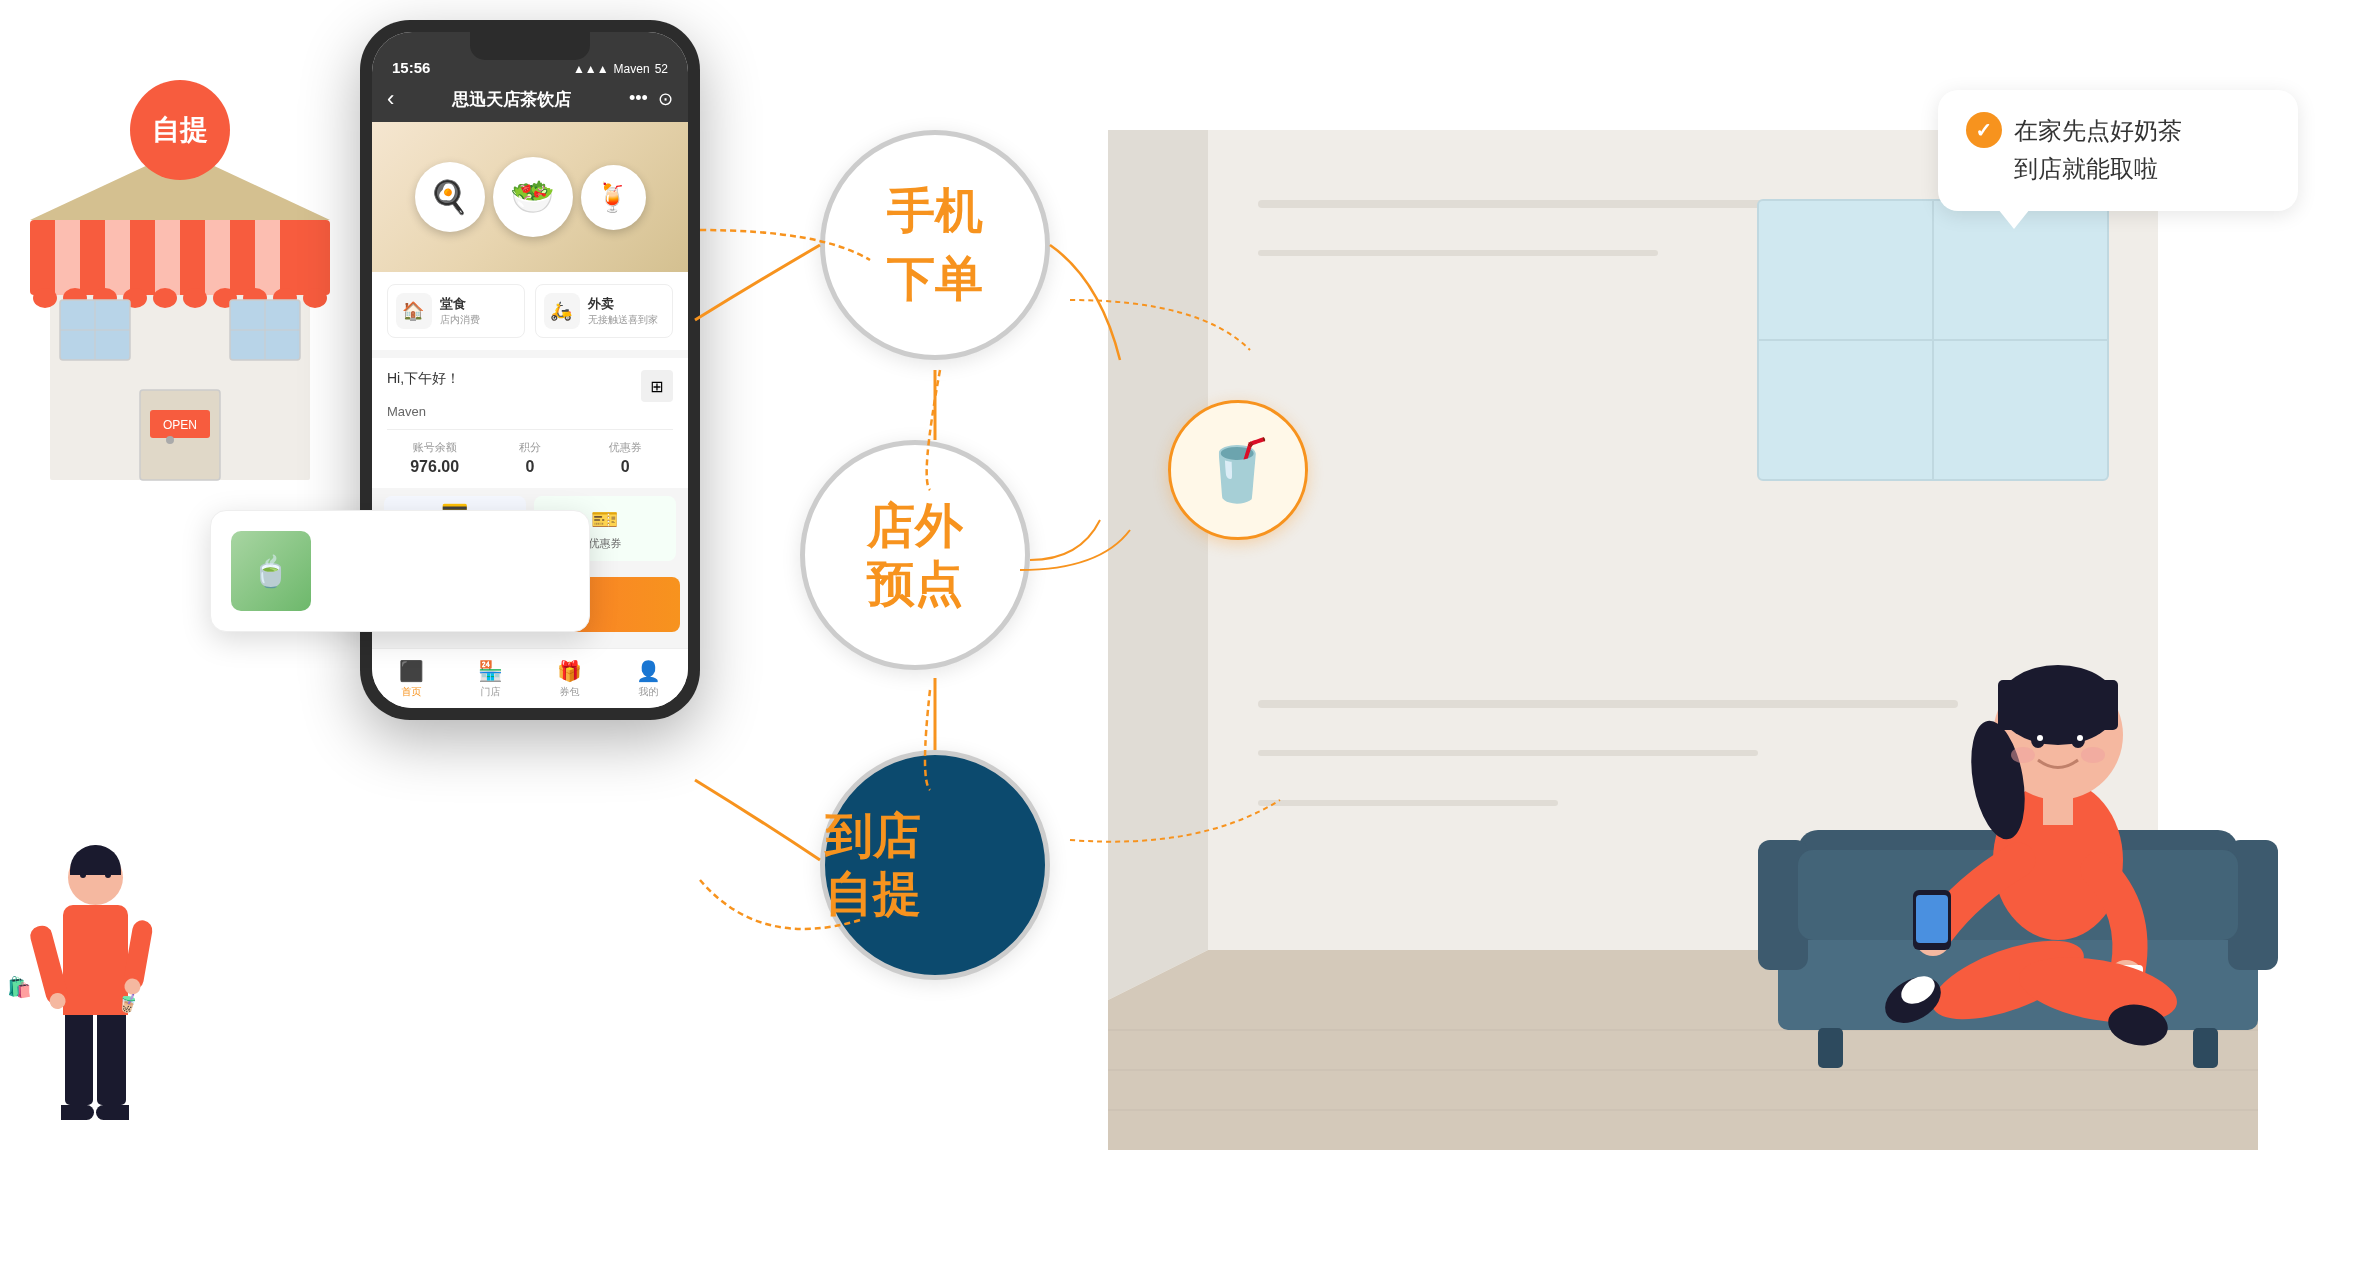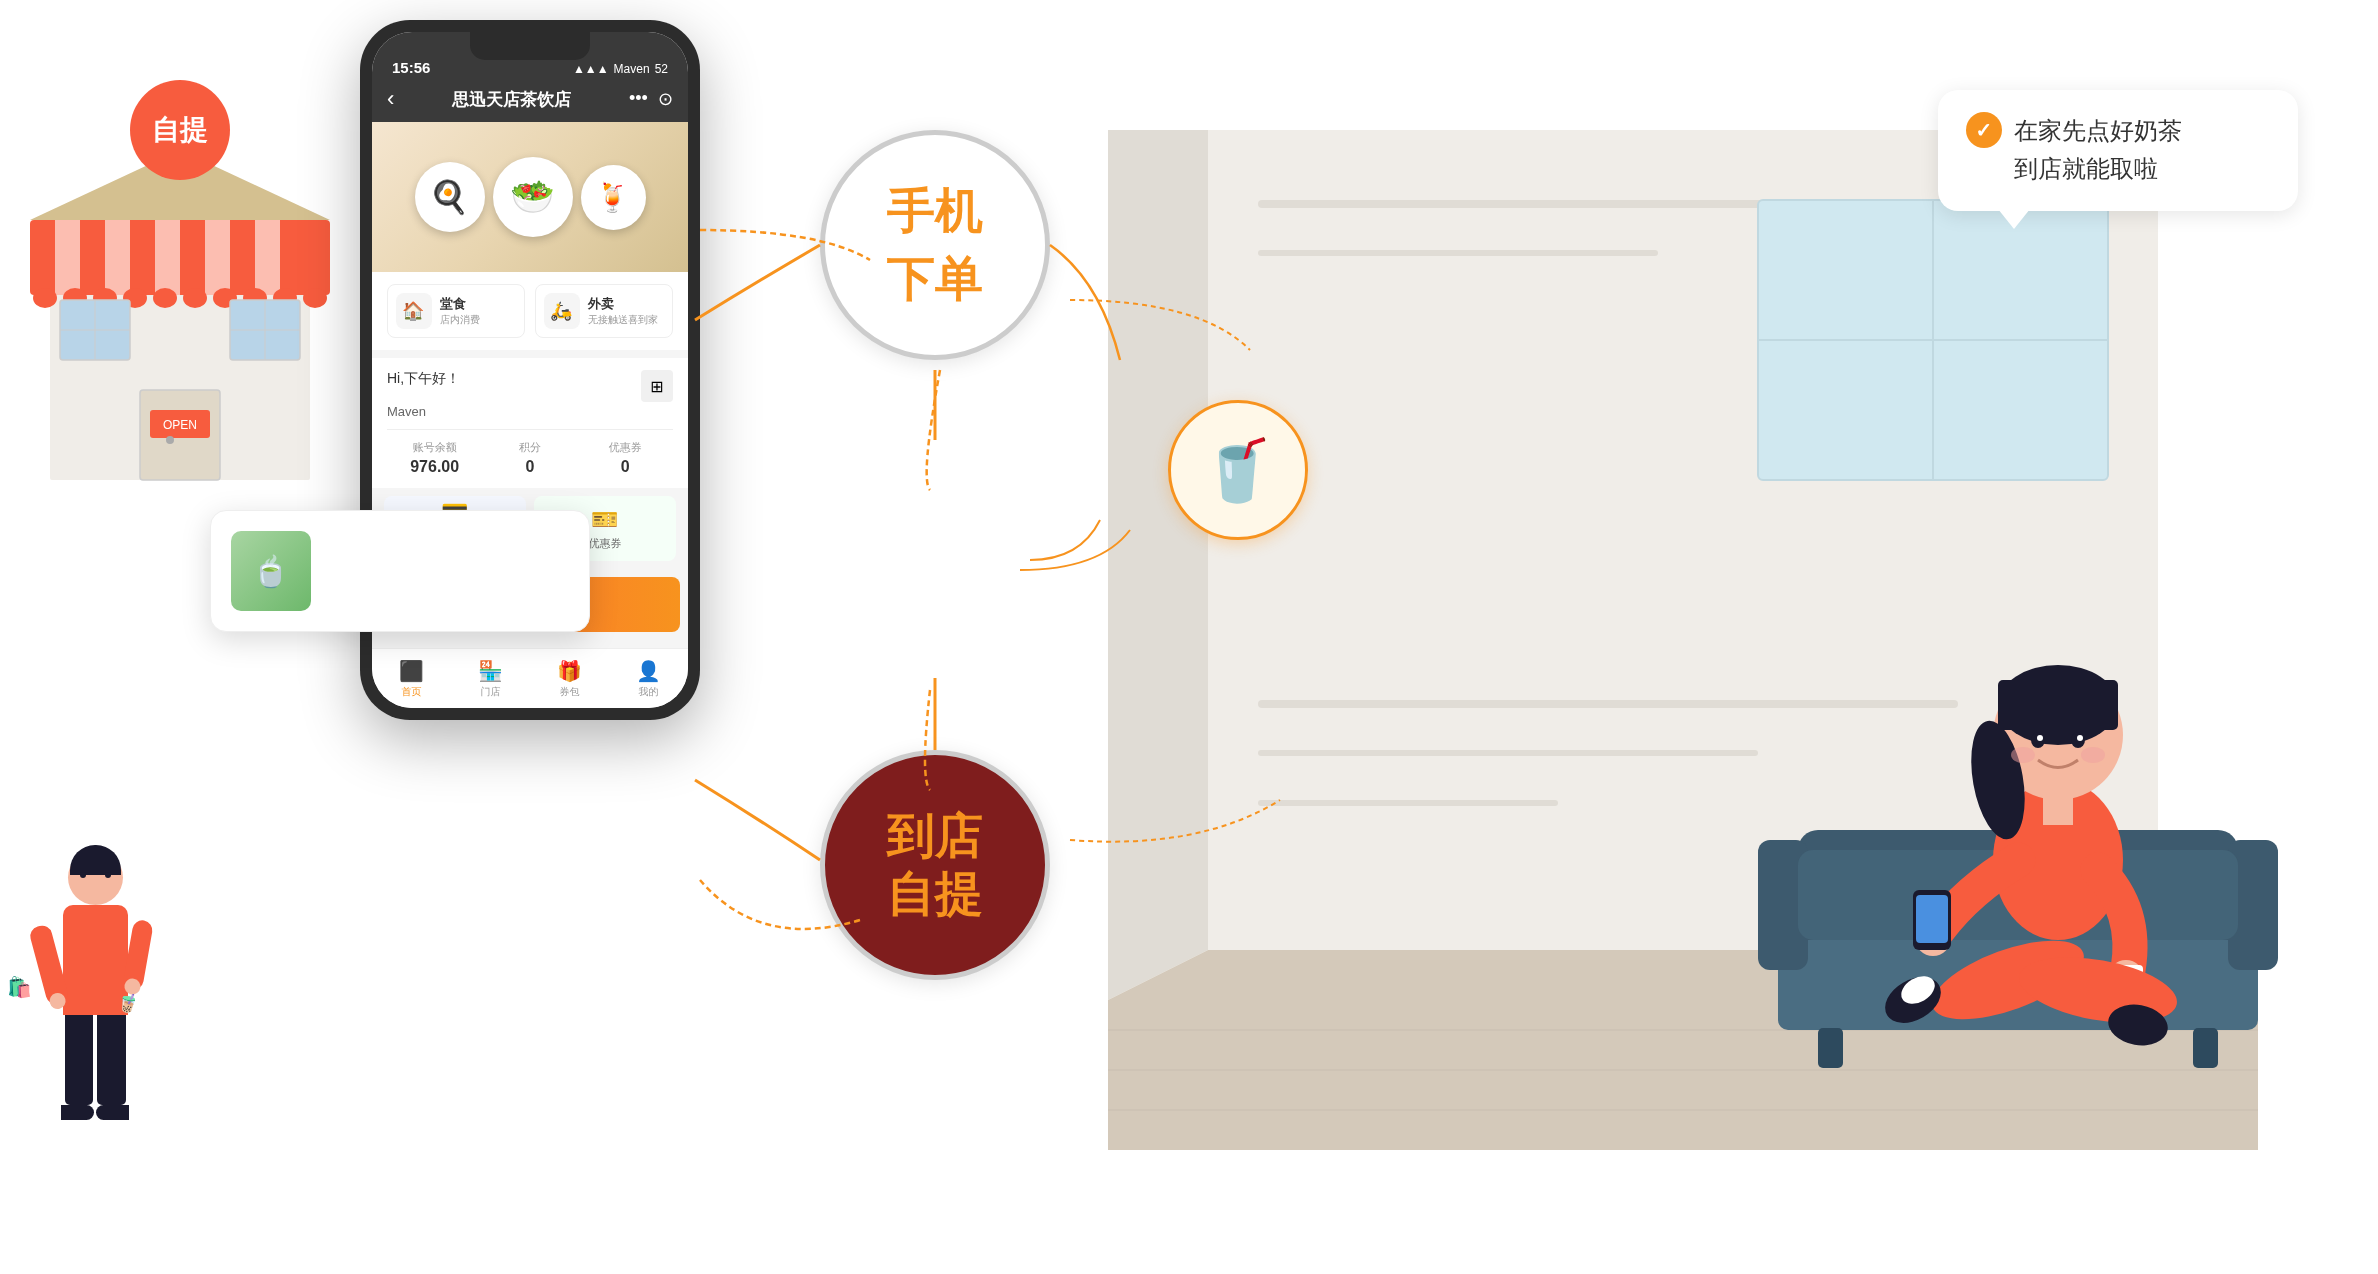--- a/index.html
+++ b/index.html
@@ -490,22 +490,26 @@
     <div class="product-image">
       🍵
     </div>
   </div>
 
   <div style="position:absolute; left:820px; top:130px; width:230px; height:230px; border-radius:50%; background:white; border:5px solid #ccc; display:flex; flex-direction:column; align-items:center; justify-content:center; box-shadow:0 4px 20px rgba(0,0,0,0.1);">
     <span style="font-size:48px;font-weight:bold;color:#f7931e;line-height:1.2;">手机</span>
     <span style="font-size:48px;font-weight:bold;color:#f7931e;line-height:1.2;margin-top:10px;">下单</span>
   </div>
 
-
-  <div style="position:absolute; left:820px; top:750px; width:230px; height:230px; border-radius:50%; background:#7f1d1d; border:5px solid #ccc; display:flex; flex-direction:column; align-items:center; justify-content:center; box-shadow:0 4px 20px rgba(0,0,0,0.1);">
+  <div style="position:absolute; left:800px; top:440px; width:230px; height:230px; border-radius:50%; background:white; border:5px solid #ccc; display:flex; flex-direction:column; align-items:center; justify-content:center; box-shadow:0 4px 20px rgba(0,0,0,0.1);">
+    <span style="font-size:48px;font-weight:bold;color:#f7931e;line-height:1.2;">店外</span>
+    <span style="font-size:48px;font-weight:bold;color:#f7931e;line-height:1.2;">预点</span>
+  </div>
+
+  <div style="position:absolute; left:820px; top:750px; width:230px; height:230px; border-radius:50%; background:#0c4a6e; border:5px solid #ccc; display:flex; flex-direction:column; align-items:flex-start; justify-content:center; box-shadow:0 4px 20px rgba(0,0,0,0.1);">
     <span style="font-size:48px;font-weight:bold;color:#f7931e;line-height:1.2;">到店</span>
     <span style="font-size:48px;font-weight:bold;color:#f7931e;line-height:1.2;">自提</span>
   </div>
 
   <div style="position:absolute; right:0; top:50px; width:1320px; height:1180px;">
 
     
     <svg width="1320" height="1180" viewBox="0 0 1320 1180">
 
       <rect x="150" y="80" width="950" height="820" fill="#f0ede8"></rect>

